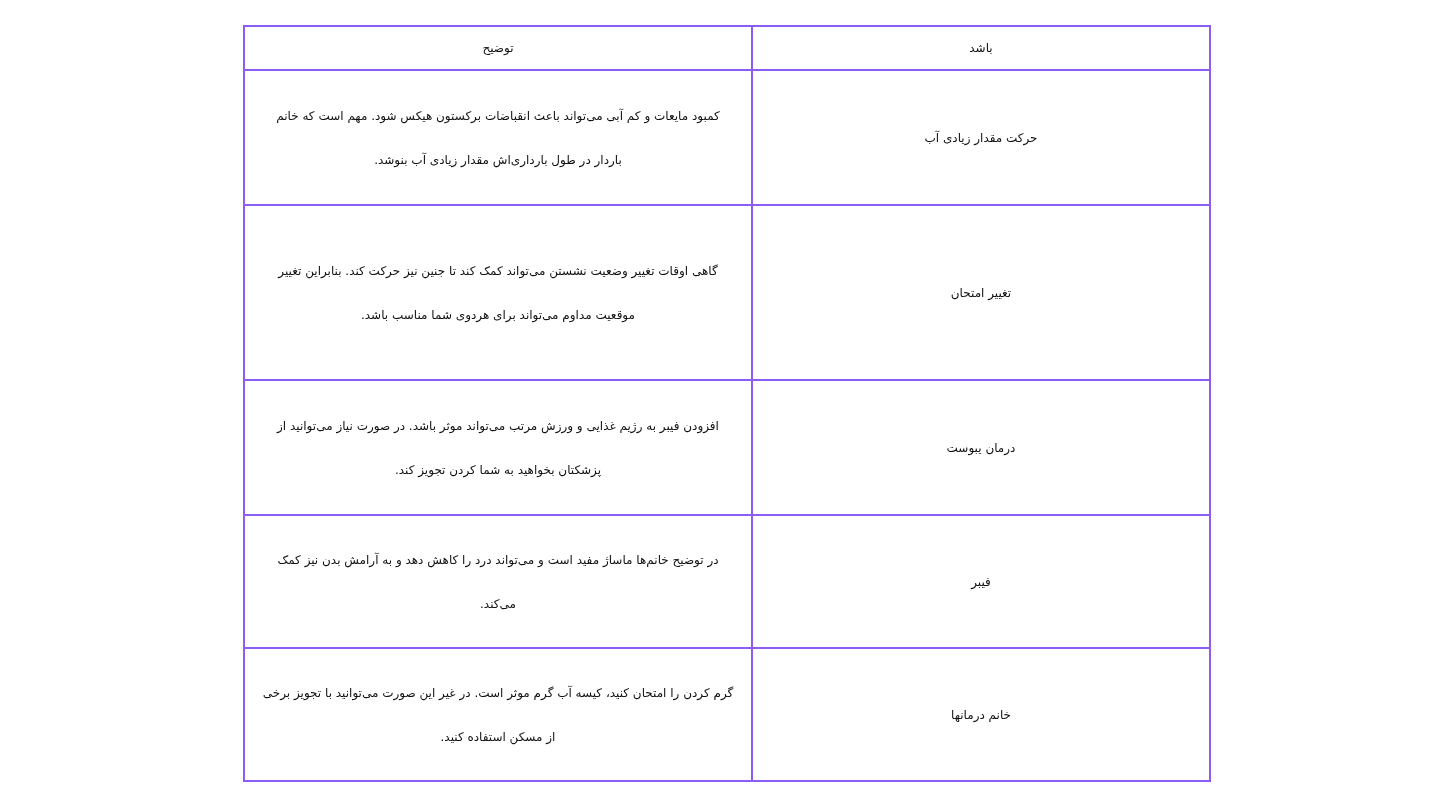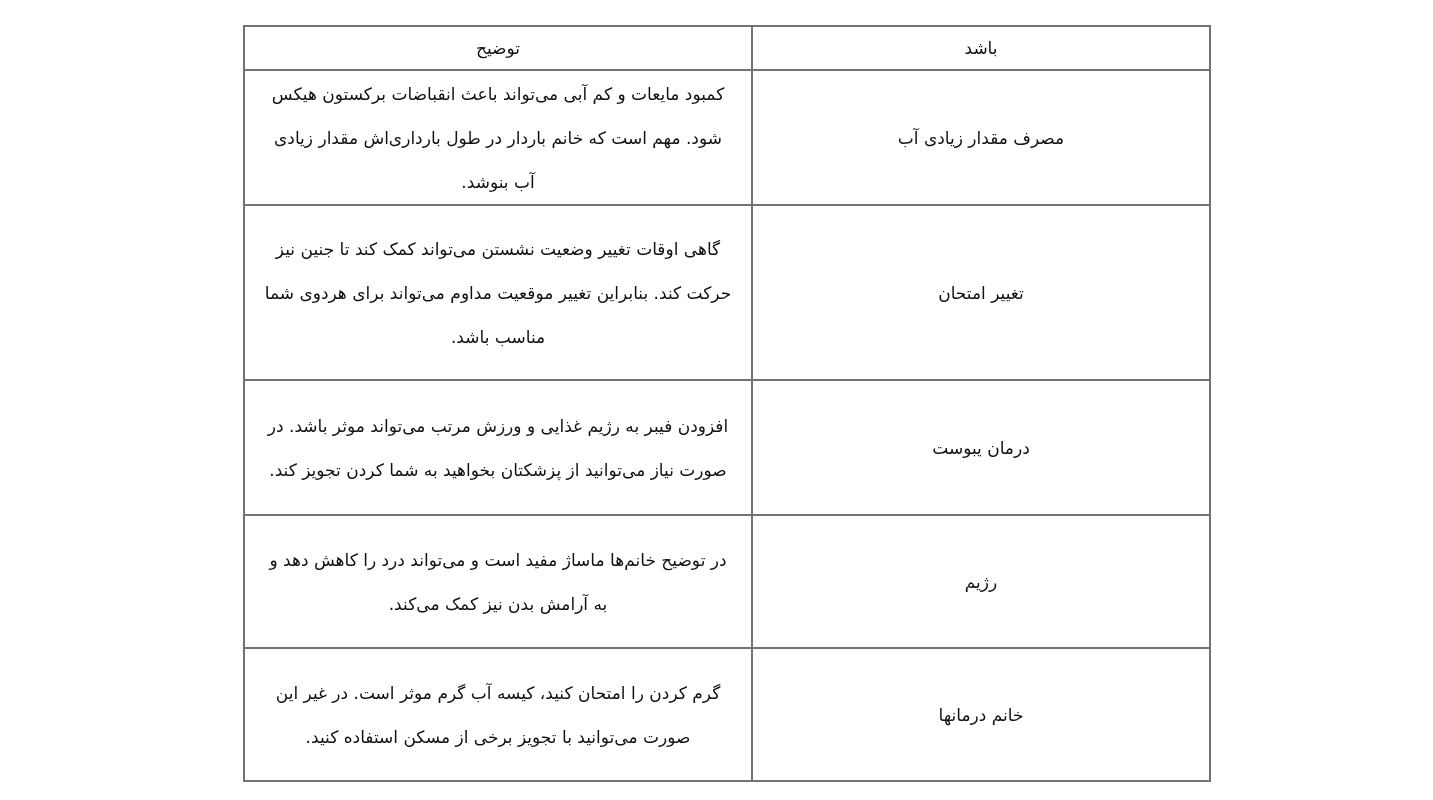--- a/index.html
+++ b/index.html
@@ -1,21 +1,21 @@
 <!DOCTYPE html>
 <html><head>
   <meta charset="utf-8">
   <style>
     html, body { margin:0; padding:0; background:#ffffff; }
     body { width:1433px; height:800px; position:relative; overflow:hidden;
            font-family:"DejaVu Sans", sans-serif; color:#111; }
     table { position:absolute; left:243px; top:25px; width:966px; height:757px;
             border-collapse:collapse; direction:rtl; table-layout:fixed; }
-    td, th { border:2px solid #737373; text-align:center; vertical-align:middle;
-             font-size:17px; line-height:44px; font-weight:normal; padding:0 16px; }
+    td, th { border:2px solid #8b5cf6; text-align:center; vertical-align:middle;
+             font-size:12px; line-height:44px; font-weight:normal; padding:0 16px; }
     th { height:42px; line-height:40px; }
     col.c-treat { width:458px; }
     col.c-desc { width:508px; }
     tr.r1 { height:135px; } tr.r2 { height:175px; } tr.r3 { height:135px; }
     tr.r4 { height:133px; } tr.r5 { height:133px; }
   </style>
 </head>
 <body>
 
 <table>
@@ -24,33 +24,33 @@
       <col class="c-desc">
     </colgroup>
   <thead>
     <tr>
       <th>باشد</th>
       <th>توضیح</th>
     </tr>
   </thead>
   <tbody>
     <tr class="r1">
-      <td>مصرف مقدار زیادی آب</td>
+      <td>حرکت مقدار زیادی آب</td>
       <td>کمبود مایعات و کم آبی می‌تواند باعث انقباضات برکستون هیکس شود. مهم است که خانم باردار در طول بارداری‌اش مقدار زیادی آب بنوشد.</td>
     </tr>
     <tr class="r2">
       <td>تغییر امتحان</td>
       <td>گاهی اوقات تغییر وضعیت نشستن می‌تواند کمک کند تا جنین نیز حرکت کند. بنابراین تغییر موقعیت مداوم می‌تواند برای هردوی شما مناسب باشد.</td>
     </tr>
     <tr class="r3">
       <td>درمان یبوست</td>
       <td>افزودن فیبر به رژیم غذایی و ورزش مرتب می‌تواند موثر باشد. در صورت نیاز می‌توانید از پزشکتان بخواهید به شما کردن تجویز کند.</td>
     </tr>
     <tr class="r4">
-      <td>رژیم</td>
+      <td>فیبر</td>
       <td>در توضیح خانم‌ها ماساژ مفید است و می‌تواند درد را کاهش دهد و به آرامش بدن نیز کمک می‌کند.</td>
     </tr>
     <tr class="r5">
       <td>خانم درمانها</td>
       <td>گرم کردن را امتحان کنید، کیسه آب گرم موثر است. در غیر این صورت می‌توانید با تجویز برخی از مسکن استفاده کنید.</td>
     </tr>
   </tbody>
 </table>
 
 </body></html>

